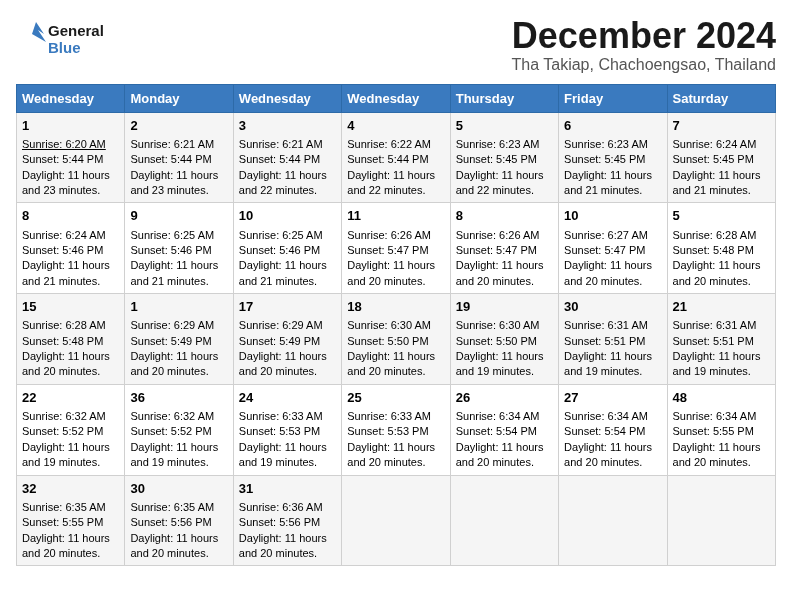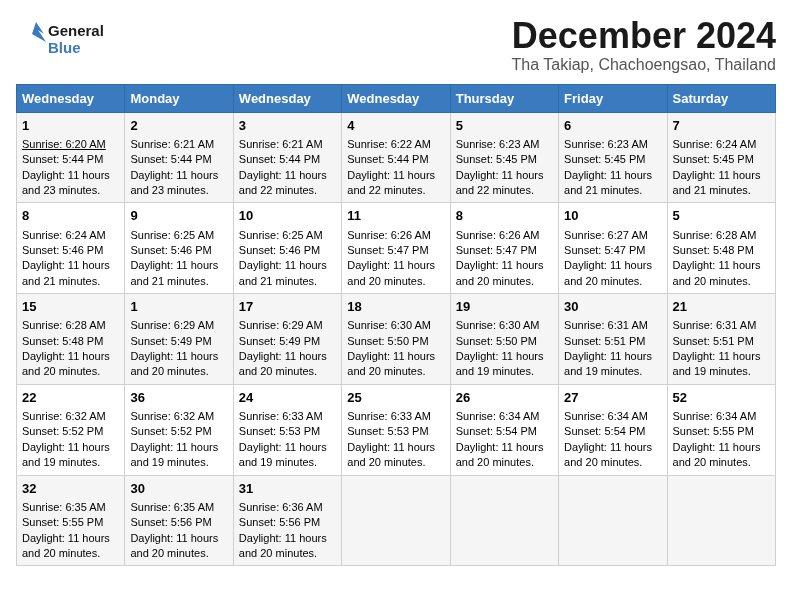--- a/index.html
+++ b/index.html
@@ -294,21 +294,21 @@
           <span style="display:block;">and 20 minutes.</span>
         </td>
         <td>
           <span class="day-num">27</span>
           <span style="display:block;">Sunrise: 6:34 AM</span>
           <span style="display:block;">Sunset: 5:54 PM</span>
           <span style="display:block;">Daylight: 11 hours</span>
           <span style="display:block;">and 20 minutes.</span>
         </td>
         <td>
-          <span class="day-num">52</span>
+          <span class="day-num">48</span>
           <span style="display:block;">Sunrise: 6:34 AM</span>
           <span style="display:block;">Sunset: 5:55 PM</span>
           <span style="display:block;">Daylight: 11 hours</span>
           <span style="display:block;">and 20 minutes.</span>
         </td>
       </tr>
       <tr>
         <td>
           <span class="day-num">32</span>
           <span style="display:block;">Sunrise: 6:35 AM</span>

